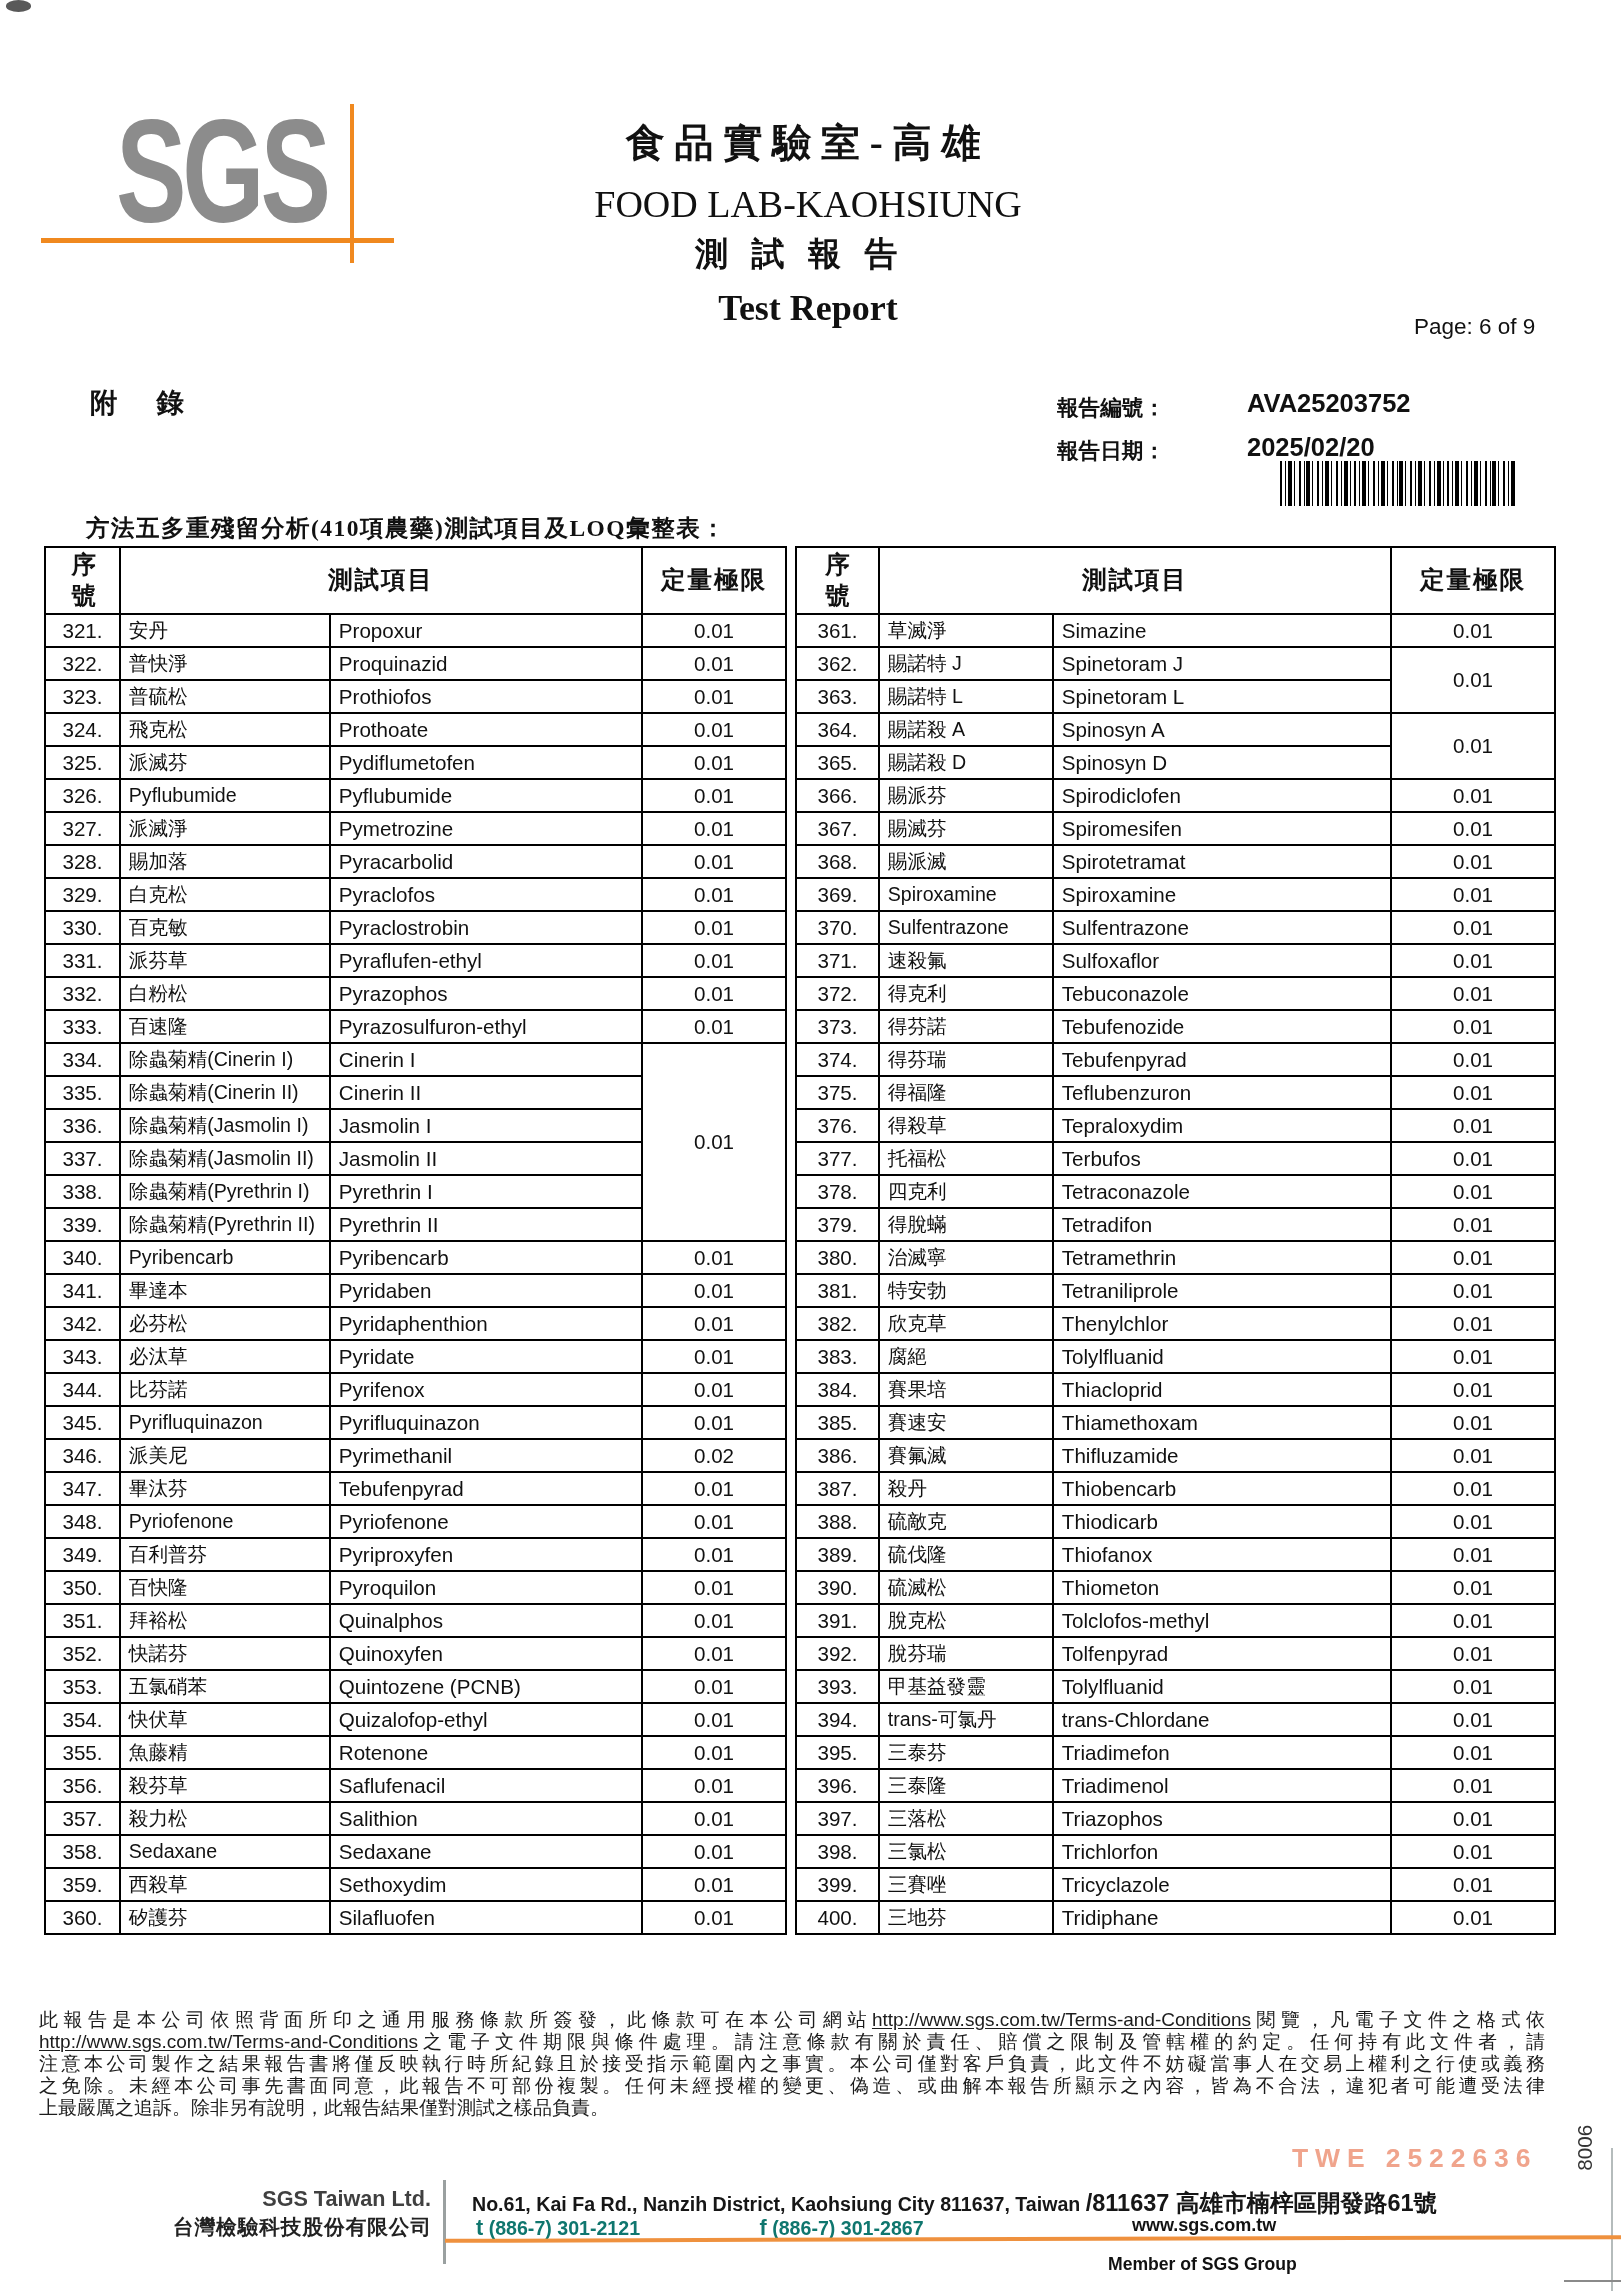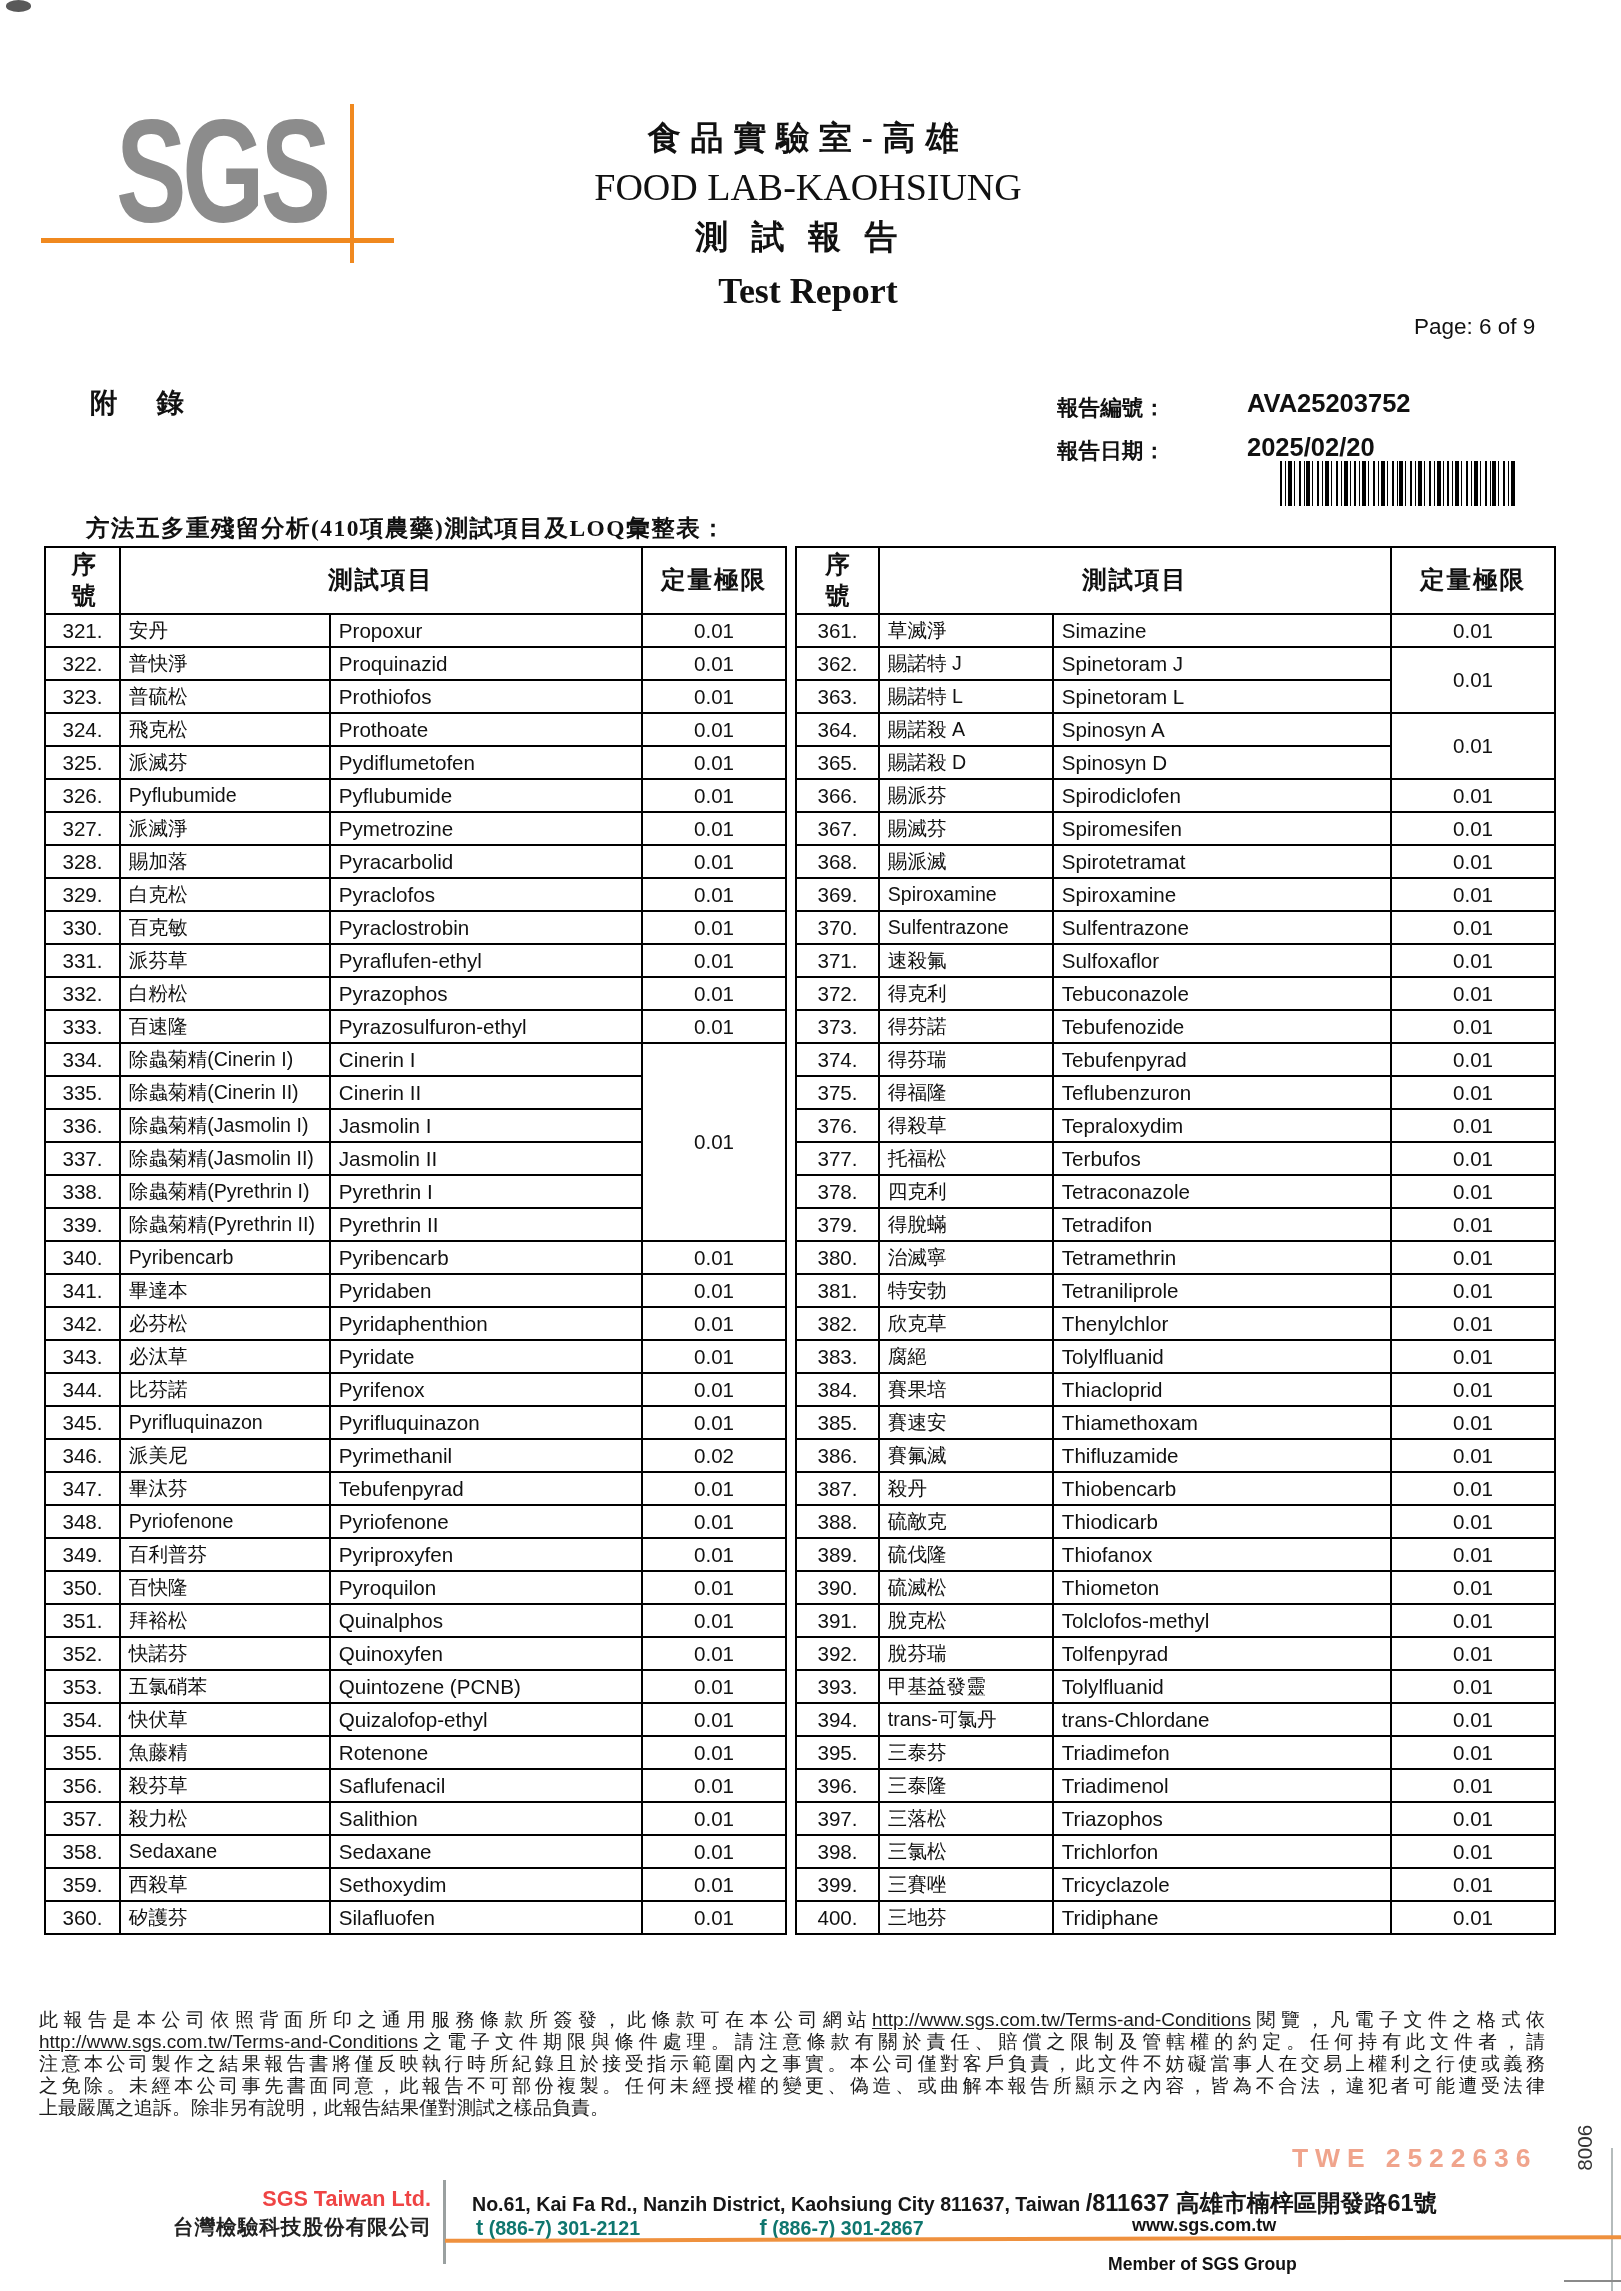--- a/index.html
+++ b/index.html
@@ -13,21 +13,21 @@
   .edge-h{left:1564px;top:2280px;width:57px;height:2px;background:#8a8a8a;}
 
   
   .logo{left:116px;top:98px;font-size:147px;line-height:1;font-weight:bold;color:#8c8c8c;
         letter-spacing:-5.9px;transform:scaleX(.72);transform-origin:left top;}
   .logo-vline{left:350px;top:104px;width:3.9px;height:159px;background:#f0891f;}
   .logo-hline{left:41px;top:238px;width:353px;height:4.9px;background:#f0891f;}
 
   
   .title-block{left:470px;top:116px;width:676px;text-align:center;font-family:"Liberation Serif",serif;}
-  .t-zh{font-size:33px;font-weight:bold;letter-spacing:9.8px;margin-bottom:4px;}
+  .t-zh{font-size:39px;font-weight:bold;letter-spacing:9.8px;margin-bottom:12px;}
   .t-en{font-size:38px;font-weight:normal;margin-bottom:5.9px;letter-spacing:0px;}
   .s-zh{font-size:33px;font-weight:bold;letter-spacing:23.5px;margin-bottom:9.8px;}
   .s-en{font-size:36px;font-weight:bold;}
 
   .page-label{left:1414px;top:314px;font-size:22.5px;}
   .appendix{left:90px;top:385px;font-size:27.4px;font-weight:bold;font-family:"Liberation Serif",serif;letter-spacing:5.9px;}
 
   .meta-label{font-size:21.6px;font-weight:bold;font-family:"Liberation Serif",serif;}
   .meta-value{font-size:25.5px;font-weight:700;}
   .m1l{left:1057px;top:393px;} .m1v{left:1247px;top:389px;}
@@ -65,21 +65,21 @@
   .disclaimer .just{text-align:justify;text-align-last:justify;}
   .disclaimer .u{text-decoration:underline;text-underline-offset:2px;}
 
   
   .stamp{left:1292px;top:2143px;font-size:26.5px;font-weight:700;letter-spacing:6.9px;
          color:rgba(230,108,70,.62);white-space:nowrap;}
   .side-code{left:1551px;top:2135px;width:69px;height:25.5px;text-align:center;font-size:20.6px;color:#333;
              transform:rotate(-90deg);}
 
   
-  .co-en{left:176px;top:2186px;width:255px;text-align:right;color:#ef4444;font-weight:700;font-size:21.6px;}
+  .co-en{left:176px;top:2186px;width:255px;text-align:right;color:#404040;font-weight:700;font-size:21.6px;}
   .co-zh{left:161px;top:2213px;width:271px;text-align:right;font-size:20.6px;font-weight:600;letter-spacing:1px;color:#222;}
   .f-div{left:443px;top:2180px;width:2.9px;height:84px;background:#9aa0a0;}
   .addr{left:472px;top:2187px;font-size:19.6px;font-weight:600;white-space:nowrap;color:#161616;}
   .addr .addr-zh{font-size:23.5px;font-weight:700;}
   .phone{left:476px;top:2215px;font-size:19.6px;font-weight:600;color:#0f766e;}
   .phone .pf{font-weight:800;font-size:21.6px;}
   .phone .fax{margin-left:114px;}
   .website{left:1132px;top:2215px;font-size:18px;font-weight:700;}
   .orange-line{left:445px;top:2237px;width:1176px;height:3.9px;background:#ef913e;transform:rotate(-.18deg);}
   .member{left:1108px;top:2254px;font-size:17.6px;font-weight:700;}

